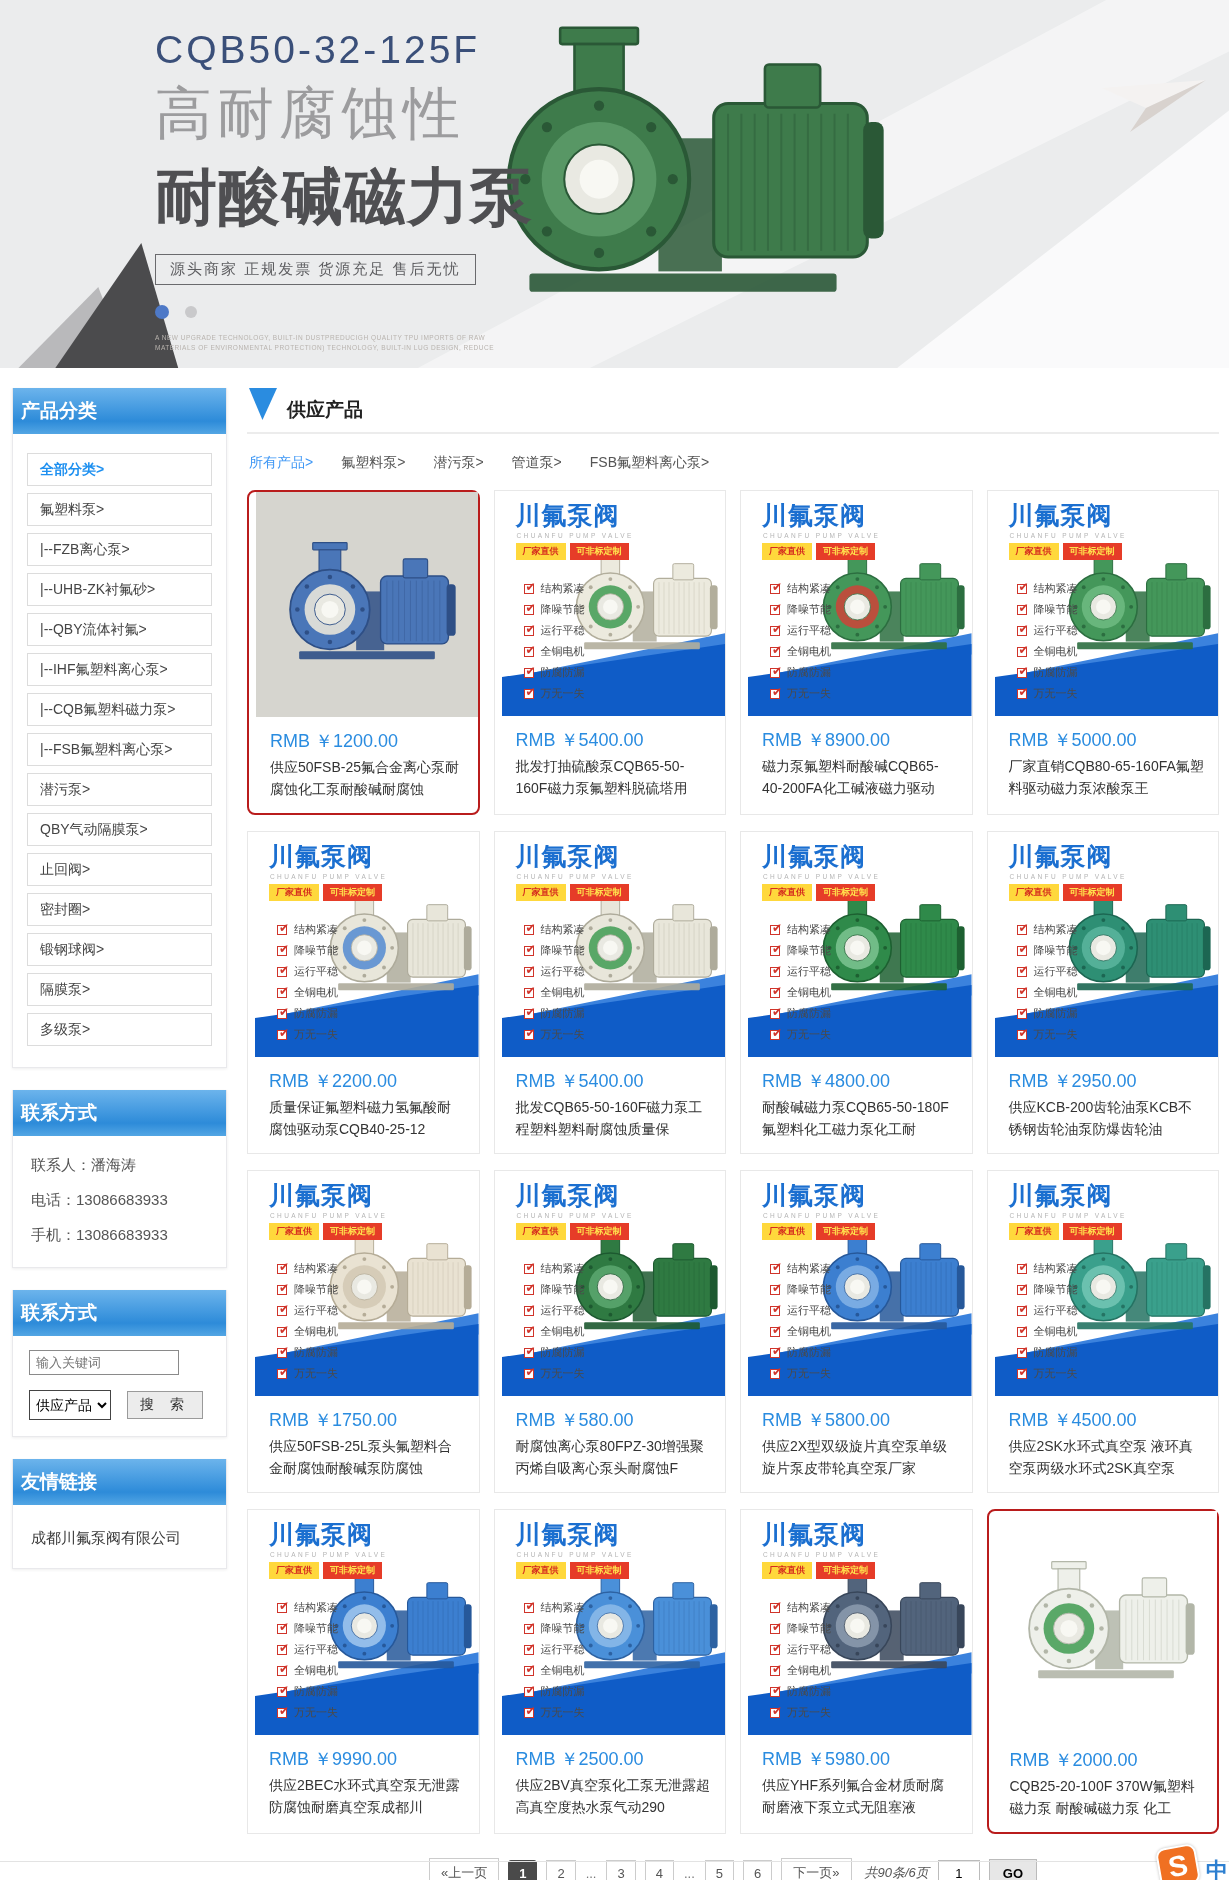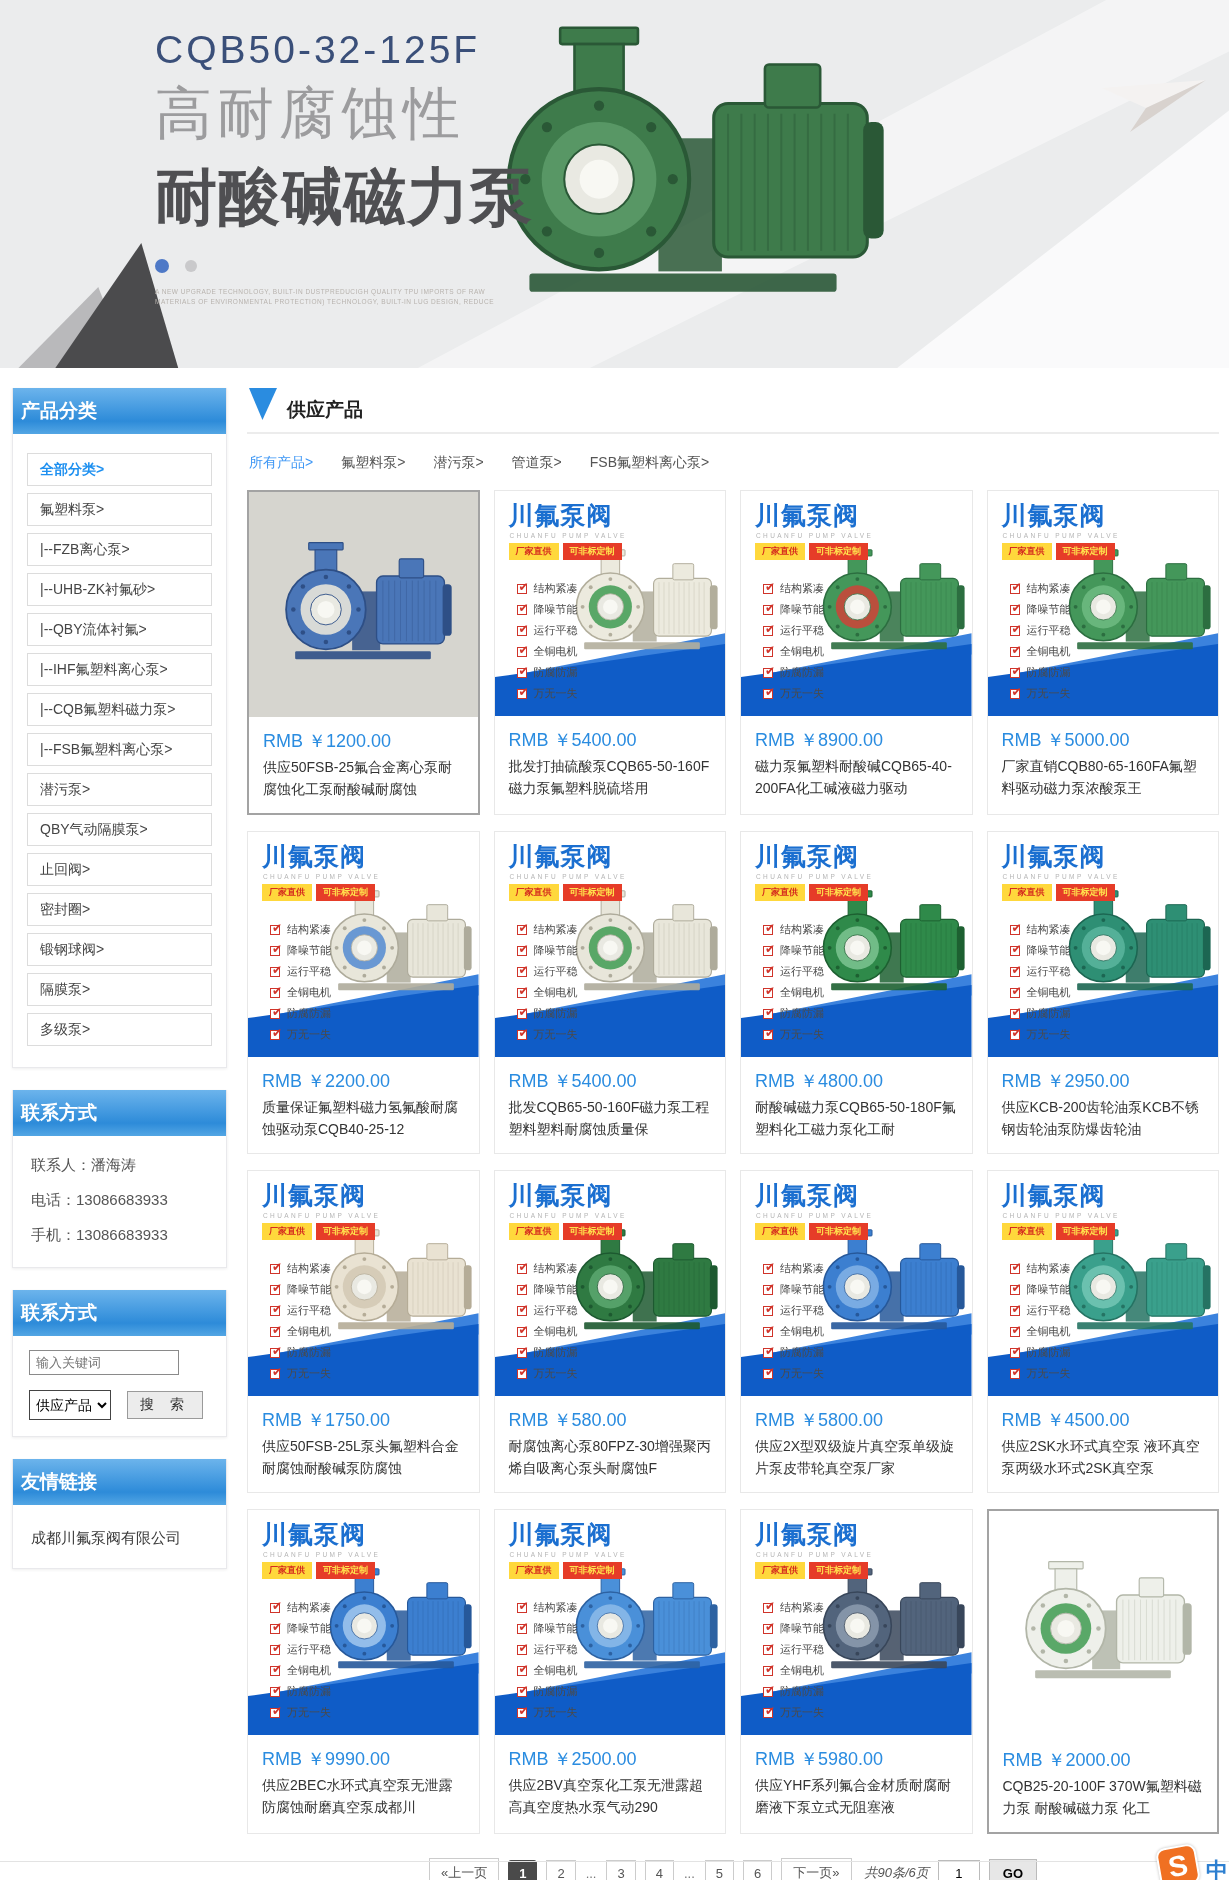--- a/index.html
+++ b/index.html
@@ -45,22 +45,22 @@
 
   
   .main { width:972px; flex:none; }
   .main-titlebar { position:relative; border-bottom:2px solid #ececec; height:46px; display:flex; align-items:center; }
   .tri { width:28px; height:32px; background:#2a8ce0; clip-path:polygon(0 0,100% 0,48% 100%); margin:-12px 10px 0 2px; }
   .main-title { font-size:19px; font-weight:bold; color:#222; }
   .filters { display:flex; gap:28px; margin:20px 2px 0; font-size:14px; }
   .filter { color:#555; cursor:pointer; }
   .filter.active { color:#3e97f5; }
   .grid { display:grid; grid-template-columns:repeat(4,1fr); gap:16px 14px; margin-top:18px; }
-  .card { border:1px solid #e8e8e8; background:#fff; cursor:pointer; }
-  .card.photo { border:2px solid #a3a3a3; border-radius:0; }
+  .card { border:1px solid #e8e8e8; background:#fff; cursor:pointer;padding-left:7px; }
+  .card.photo { border:2px solid #b91c1c; border-radius:8px; }
   .card-img { position:relative; height:225px; overflow:hidden; background:#fff; }
   .card.photo .card-img { display:flex; align-items:center; justify-content:center; }
   .brand { position:absolute; left:14px; top:8px; font-size:25px; font-weight:800; color:#1b6fd0; letter-spacing:1px; z-index:3; }
   .brand-sub { position:absolute; left:15px; top:41px; font-size:6.5px; color:#b5b5b5; letter-spacing:2.4px; z-index:3; }
   .badges { position:absolute; left:14px; top:52px; display:flex; gap:4px; z-index:3; }
   .badge { font-size:9px; padding:2px 7px; font-weight:bold; }
   .badge.b1 { background:#ffd83c; color:#d52b1e; }
   .badge.b2 { background:#e63c28; color:#ffe34d; }
   .features { position:absolute; left:14px; top:76px; list-style:none; margin:8px; padding:0; z-index:3; }
   .features li { font-size:11px; color:#4a4a4a; margin:6px 0; display:flex; align-items:center; }
@@ -130,20 +130,21 @@
           <circle cx="178.9116882454314" cy="109.08831175456856" r="5" fill="#2a5836"></circle>
   </svg></div>
     <svg class="plane" viewBox="0 0 104 52">
       <polygon points="0,8 104,0 44,28" fill="#f4f2f1"></polygon>
       <polygon points="44,28 104,0 28,52" fill="#d8d2ce"></polygon>
     </svg>
     <div class="banner-text">
       <div class="b-model">CQB50-32-125F</div>
       <div class="b-sub">高耐腐蚀性</div>
       <div class="b-title">耐酸碱磁力泵</div>
+      <div><span class="b-tag">源头商家 正规发票 货源充足 售后无忧</span></div>
       <div class="b-dots">
         <span class="dot active"></span><span class="dot idle"></span>
       </div>
       <div class="b-fine">A NEW UPGRADE TECHNOLOGY, BUILT-IN DUSTPREDUCIGH QUALITY TPU IMPORTS OF RAW MATERIALS OF ENVIRONMENTAL PROTECTION) TECHNOLOGY, BUILT-IN LUG DESIGN, REDUCE</div>
     </div>
   </div>
 
   <div class="layout">
 
     <div class="sidebar">

